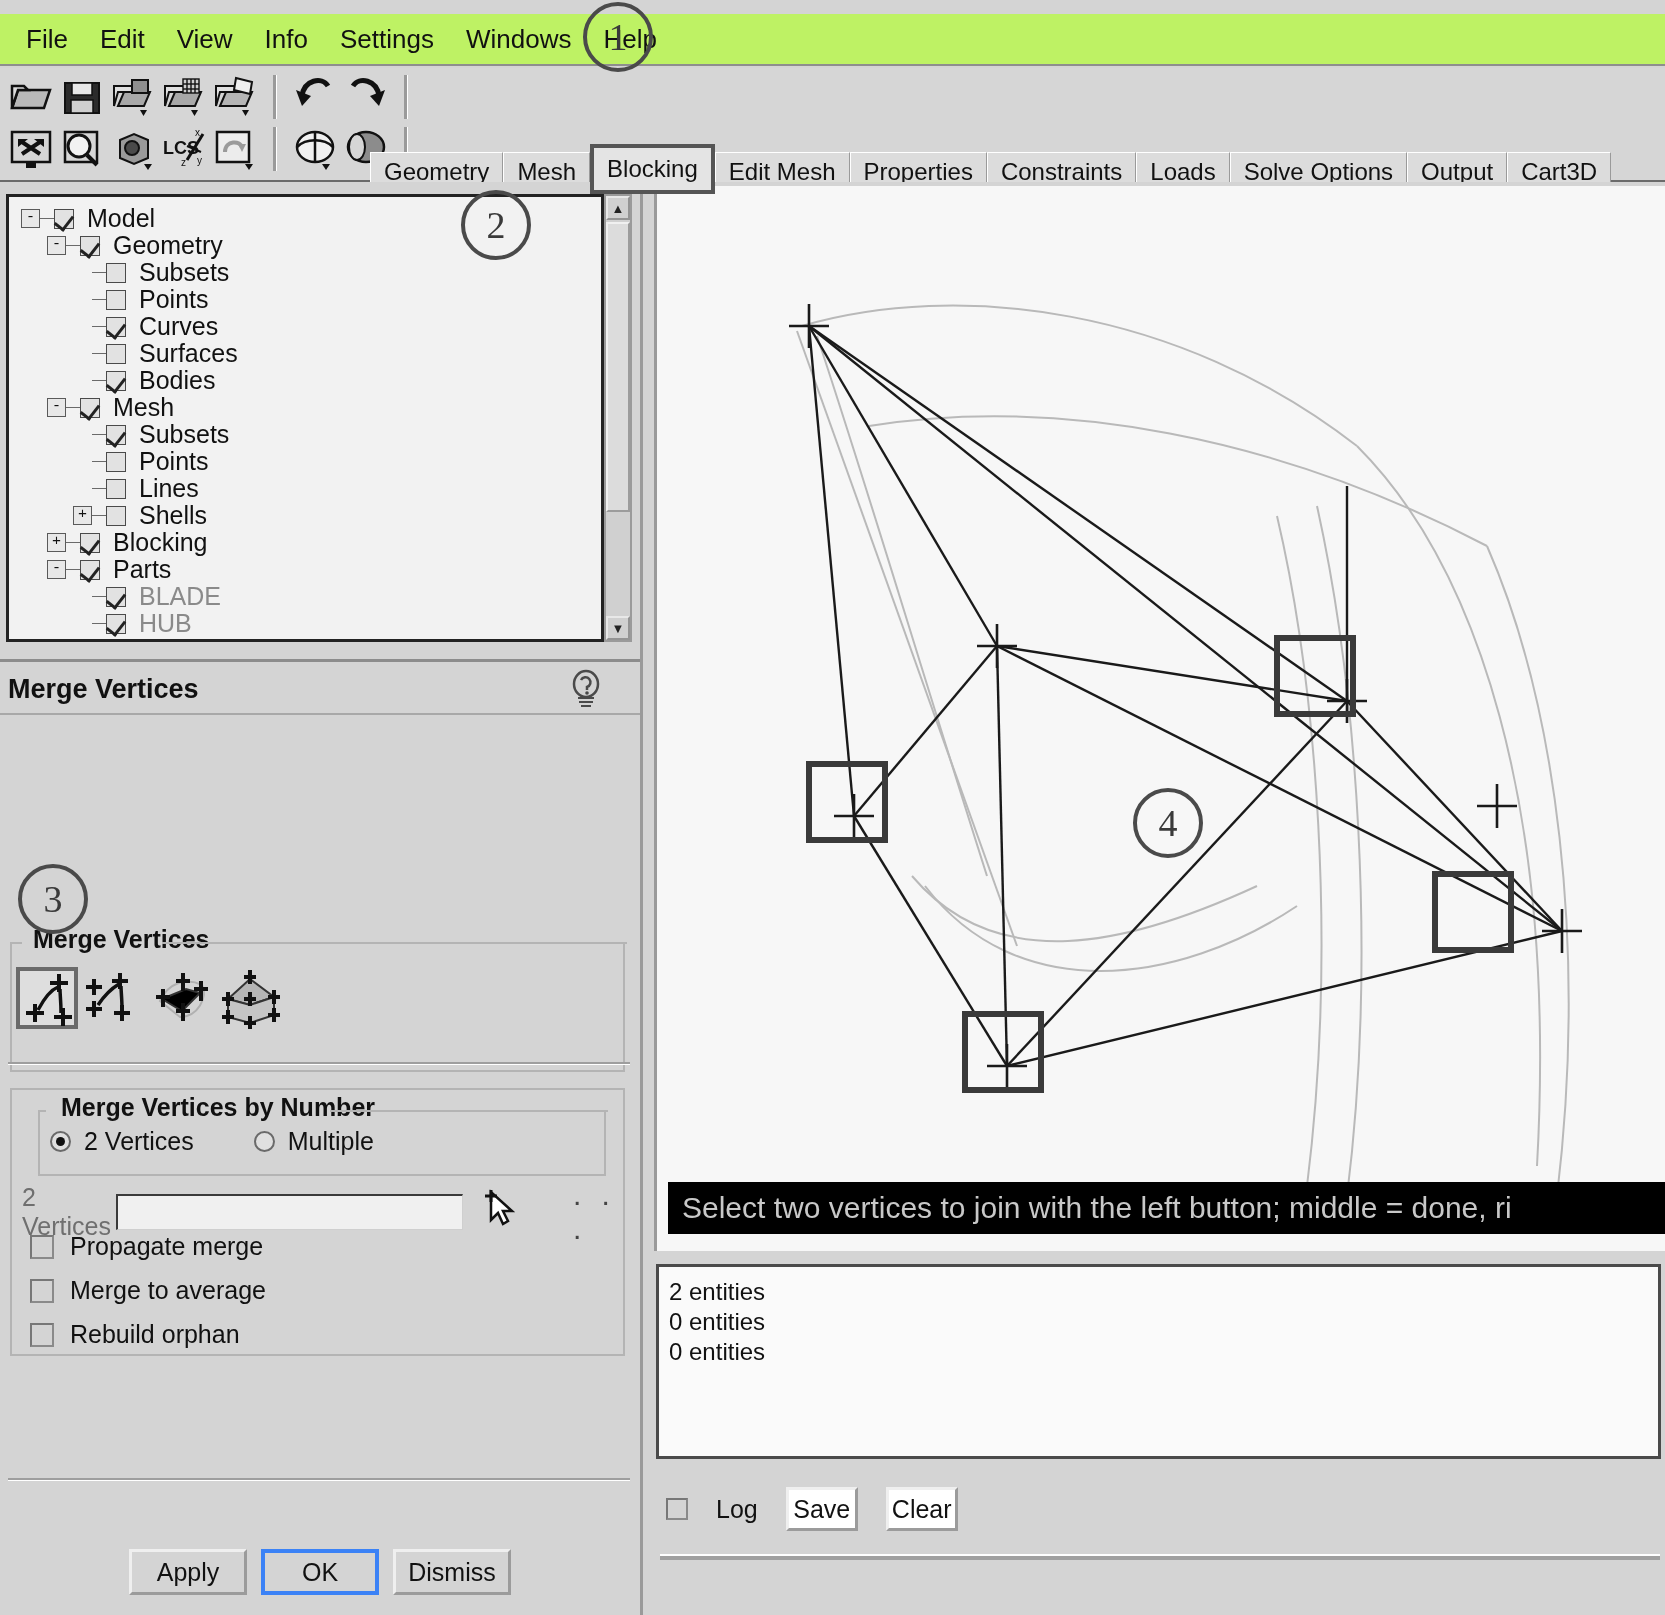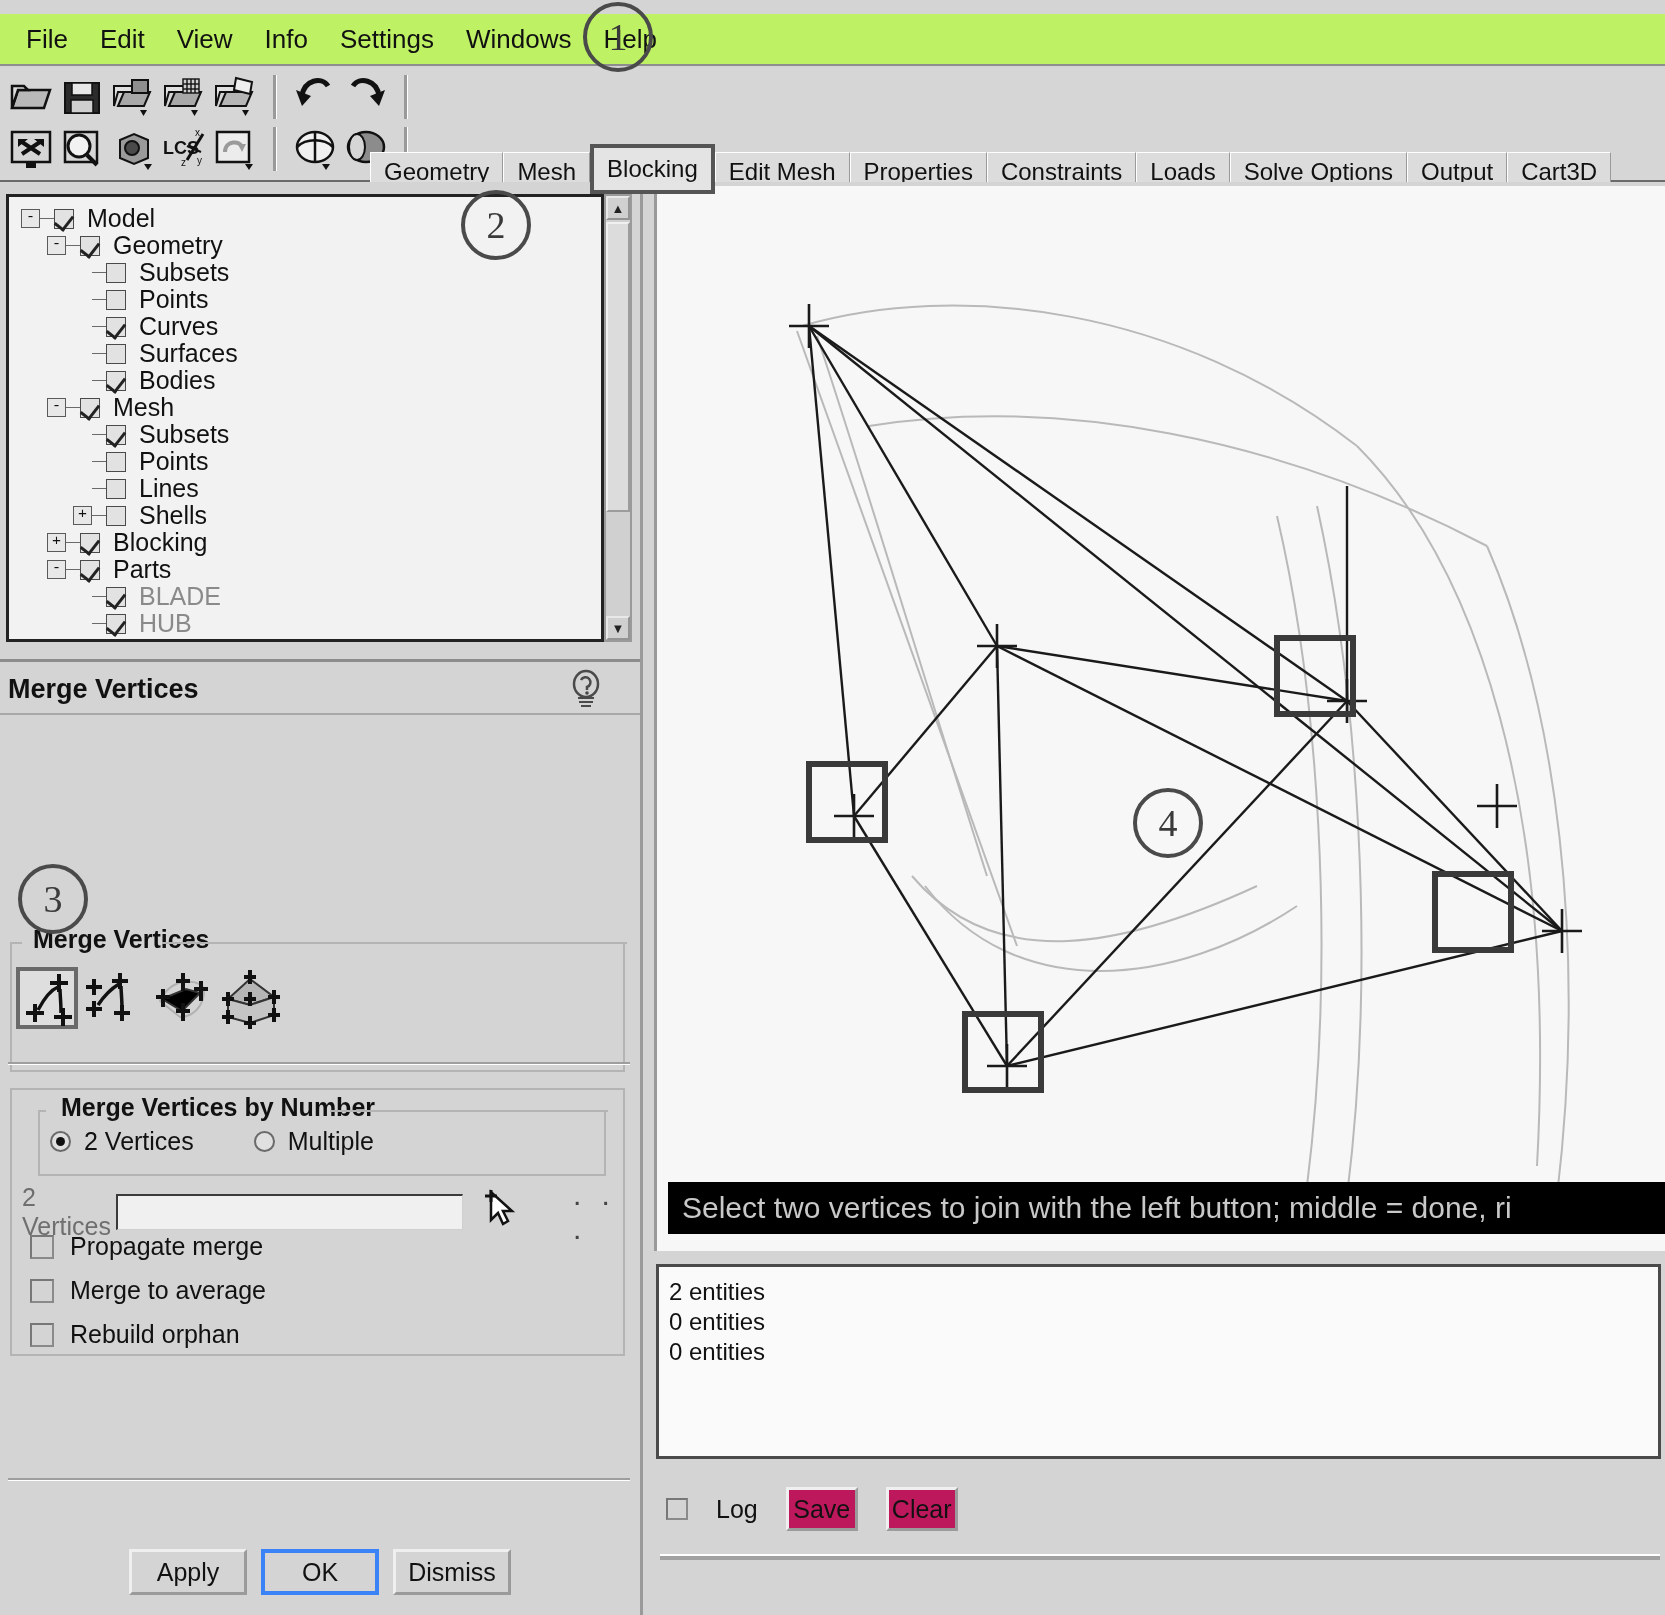--- a/index.html
+++ b/index.html
@@ -180,21 +180,21 @@
   .logbox{
     position:absolute;left:10px;top:1082px;width:1005px;height:195px;
     background:#fafafa;border:3px solid #4a4a4a;box-sizing:border-box;
     padding:10px 0 0 10px;overflow:hidden;
   }
   .logline{font-size:24px;color:#111;line-height:30px;white-space:nowrap;}
   .logctl{position:absolute;left:20px;top:1305px;display:flex;align-items:center;gap:28px;}
   .logctl .chkbox{width:22px;height:22px;}
   .logctl .lbl{font-size:25px;color:#111;}
   .smallbtn{
-    min-width:72px;height:44px;background:#be185d;border:3px outset #efefef;
+    min-width:72px;height:44px;background:#ffffff;border:3px outset #efefef;
     font-size:25px;color:#111;display:flex;align-items:center;justify-content:center;
     box-sizing:border-box;
   }
   .botrule{position:absolute;left:14px;top:1372px;width:1000px;height:4px;background:#a0a0a0;border-top:2px solid #fff;}
 </style>
 </head>
 <body>
 
 <div class="app">
 

